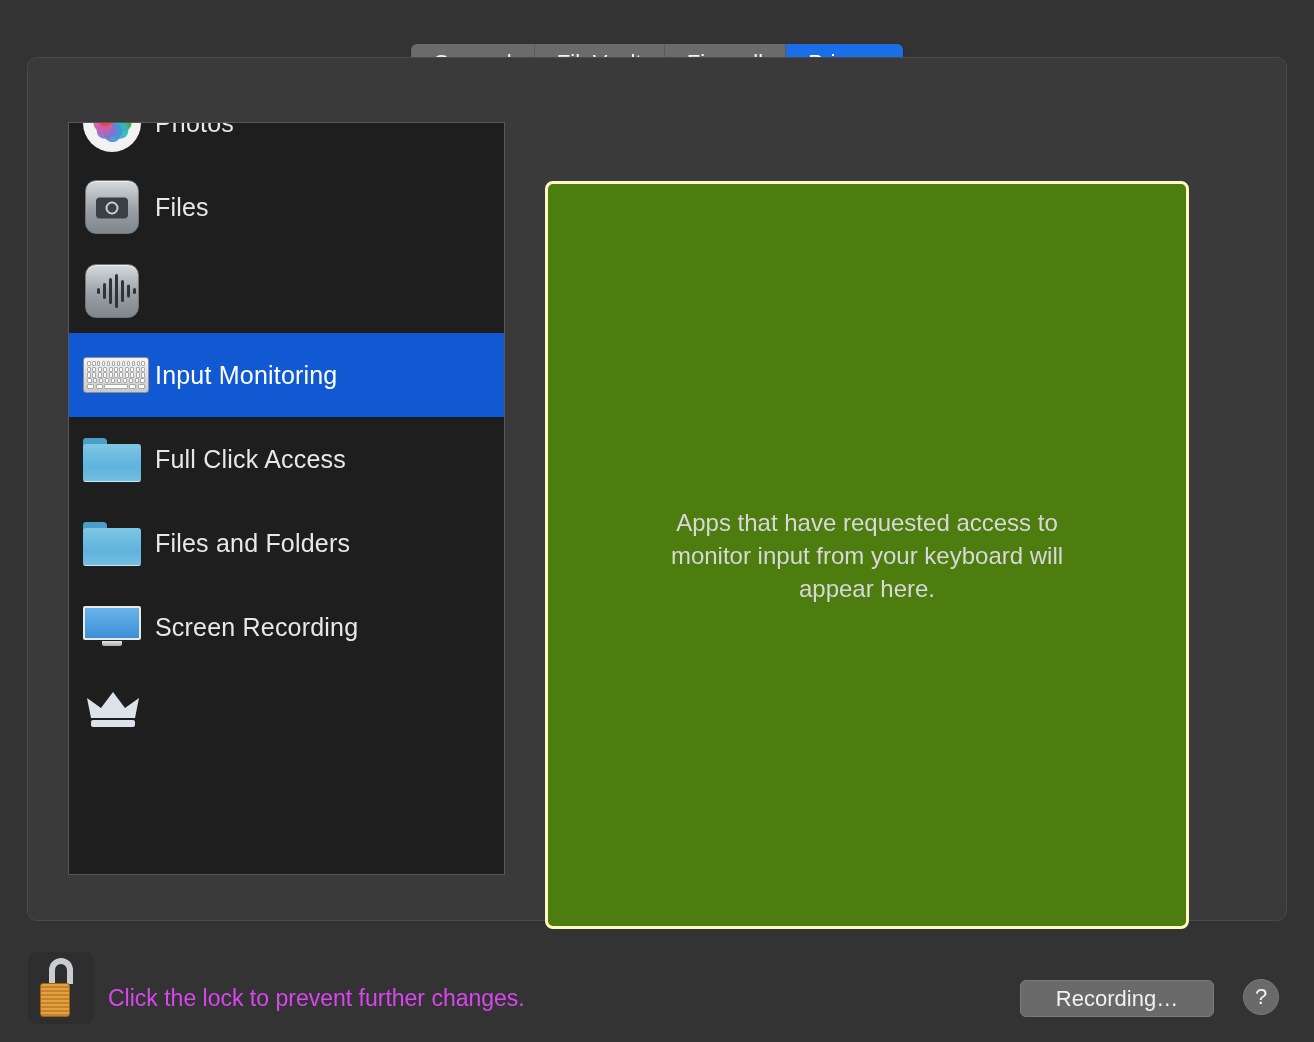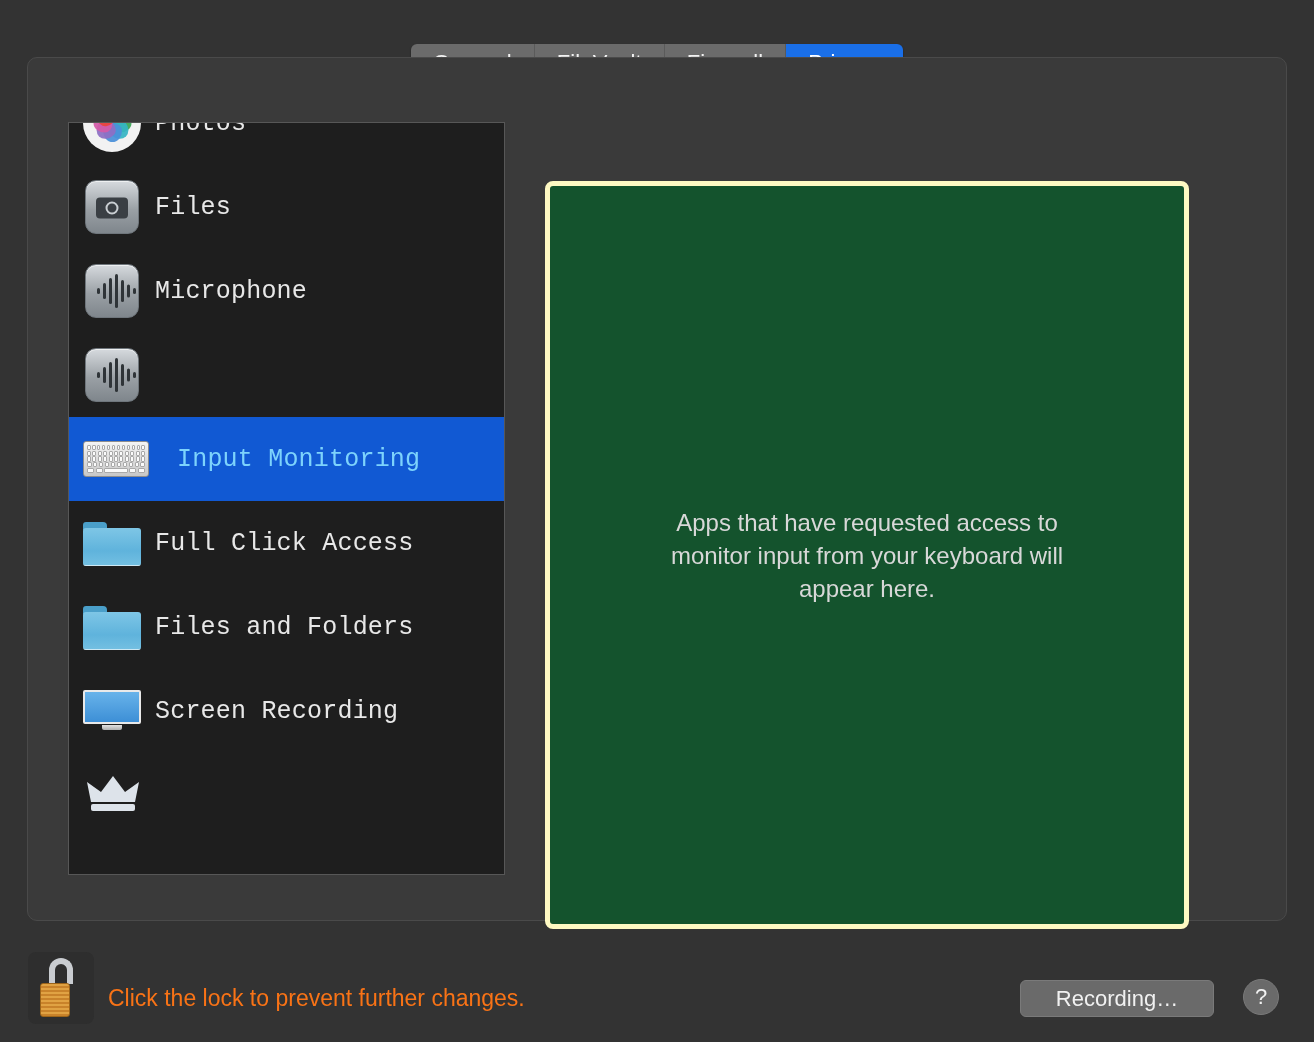--- a/index.html
+++ b/index.html
@@ -70,23 +70,22 @@
     width: 62px; height: 62px;
     flex: 0 0 62px;
     position: relative;
     margin-right: 12px;
   }
   .cat-label {
     color: #e8e8e8;
     font-size: 25px;
     letter-spacing: .2px;
     white-space: nowrap;
-    font-family: Liberation Mono, monospace;
-  }
-  .cat-row.selected .cat-label { color: #7dd3fc; margin-left: 22px; }
+  }
+  .cat-row.selected .cat-label { color: #ffffff; }
 
   
   
   .ico-tile {
     position: absolute; left: 4px; top: 4px;
     width: 54px; height: 54px;
     border-radius: 11px;
     background: linear-gradient(#d6dade, #9aa0a5 55%, #7f868c);
     border: 1px solid #6f767c;
     box-shadow: inset 0 1px 0 rgba(255,255,255,.6);
@@ -234,22 +233,22 @@
 
   
   .crown { position: absolute; left: 4px; top: 4px; width: 56px; height: 50px; }
   .crown svg { width: 100%; height: 100%; }
 
   
   .detail {
     position: absolute;
     left: 517px; top: 123px;
     width: 644px; height: 748px;
-    background: #14532d;
-    border: 5px solid #fef9c3;
+    background: #4d7c0f;
+    border: 3px solid #fef9c3;
     border-radius: 8px;
     display: flex; align-items: center; justify-content: center;
   }
   .empty-msg {
     color: #d8d8d8;
     font-size: 24px;
     line-height: 33px;
     text-align: center;
     max-width: 430px;
   }
@@ -276,21 +275,21 @@
     width: 30px; height: 34px;
     background: repeating-linear-gradient(
         to bottom,
         #e0a243 0px, #e0a243 2px,
         #c8822a 2px, #c8822a 4px);
     border: 1px solid #9c6419;
     border-radius: 3px;
   }
   .bottom-text {
     position: absolute; left: 108px; top: 985px;
-    color: #f97316;
+    color: #d946ef;
     font-size: 23px;
   }
   .btn-advanced {
     position: absolute; left: 1020px; top: 980px;
     width: 194px; height: 37px;
     background: #6a6a6a;
     border: 1px solid #7a7a7a;
     border-radius: 6px;
     color: #f1f1f1;
     font-size: 22px;
@@ -355,51 +354,35 @@
         <div class="cat-ico">
           <div class="ico-tile">
             <div class="cam-bump"></div>
             <div class="cam-body"></div>
             <div class="cam-lens"></div>
           </div>
         </div>
         <span class="cat-label">Files</span>
       </div>
 
+
       <div class="cat-row">
         <div class="cat-ico">
           <div class="ico-tile">
             <div class="wave">
               <i style="left:11px; height:6px;"></i>
               <i style="left:17px; height:16px;"></i>
               <i style="left:23px; height:26px;"></i>
               <i style="left:29px; height:34px;"></i>
               <i style="left:35px; height:22px;"></i>
               <i style="left:41px; height:13px;"></i>
               <i style="left:47px; height:6px;"></i>
             </div>
           </div>
         </div>
-        <span class="cat-label">Microphone</span>
-      </div>
-
-      <div class="cat-row">
-        <div class="cat-ico">
-          <div class="ico-tile">
-            <div class="wave">
-              <i style="left:11px; height:6px;"></i>
-              <i style="left:17px; height:16px;"></i>
-              <i style="left:23px; height:26px;"></i>
-              <i style="left:29px; height:34px;"></i>
-              <i style="left:35px; height:22px;"></i>
-              <i style="left:41px; height:13px;"></i>
-              <i style="left:47px; height:6px;"></i>
-            </div>
-          </div>
-        </div>
       </div>
 
 
       <div class="cat-row selected">
         <div class="cat-ico">
           <div class="kb">
             <div class="kb-row">
                 <span></span>
                 <span></span>
                 <span></span>

